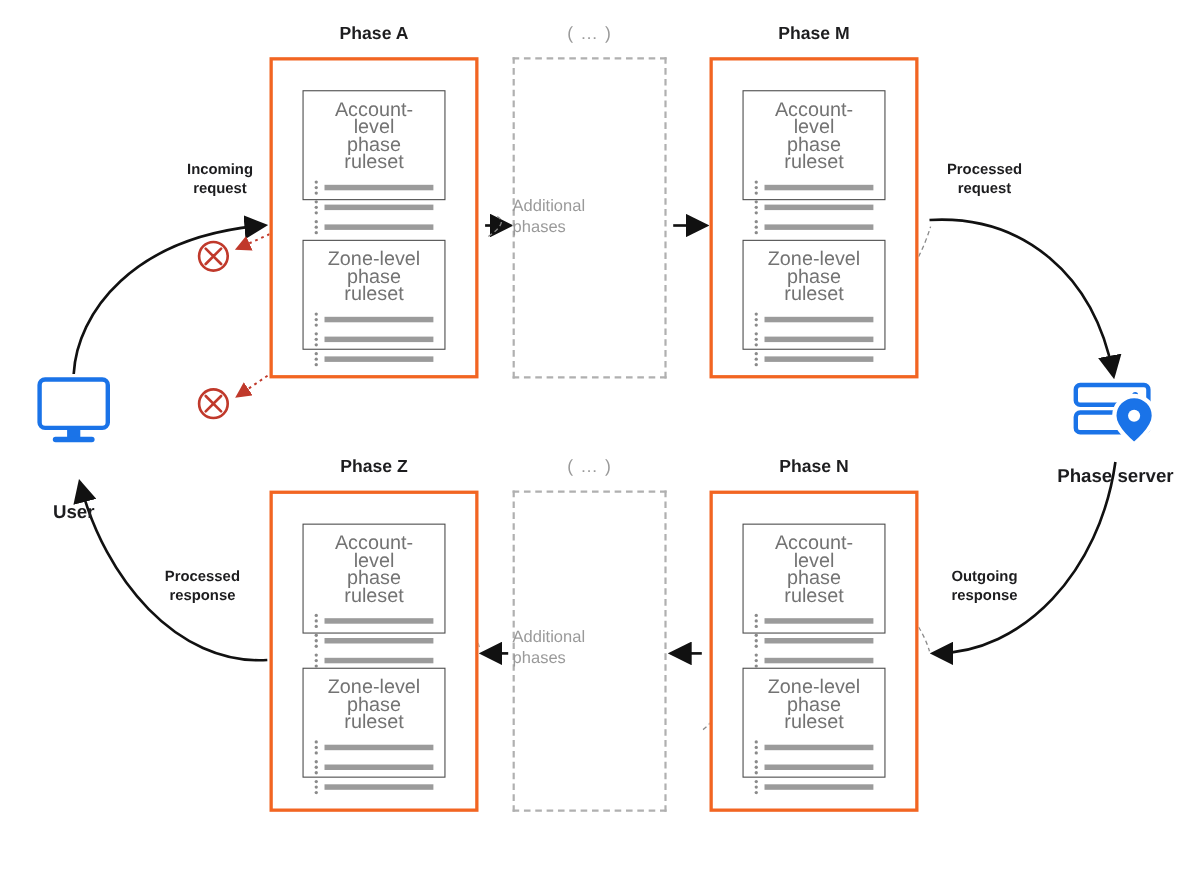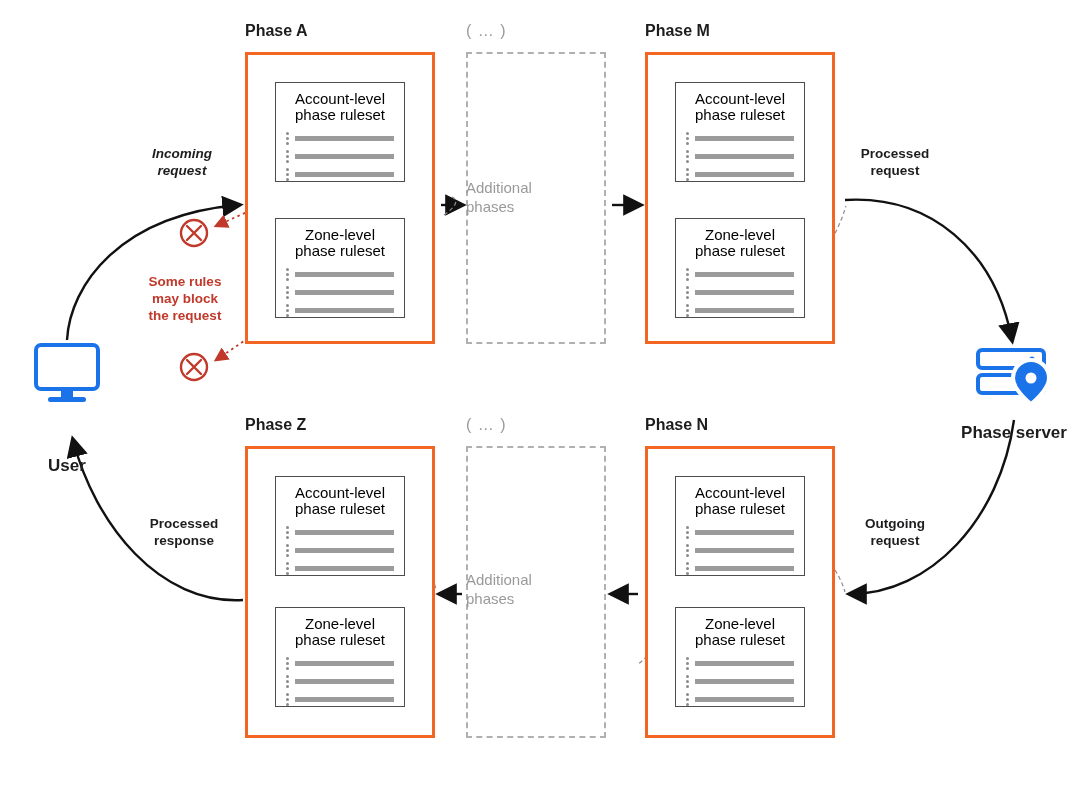--- a/index.html
+++ b/index.html
@@ -25,44 +25,44 @@
     border: 3px solid #f26522;
     background: #ffffff;
     box-sizing: border-box;
   }
   .phase-box.dashed {
     border: 2px dashed #b0b0b0;
   }
   .phase-title {
     position: absolute;
     width: 100%;
-    text-align: left;
+    text-align: center;
     font-size: 16px;
     font-weight: bold;
     color: #1d1d1f;
     left: 0;
   }
   .phase-title.muted {
     color: #9a9a9a;
     font-weight: normal;
     letter-spacing: 1px;
   }
 
   
   .ruleset {
     position: absolute;
     border: 1px solid #4d4d4d;
     background: #ffffff;
     box-sizing: border-box;
     padding: 8px 10px 6px 10px;
   }
   .ruleset .rs-label {
-    font-size: 15px;
+    font-size: 18px;
     line-height: 16px;
-    color: #000000;
+    color: #737373;
     text-align: center;
     white-space: pre-line;
   }
   .rs-rules {
     margin-top: 9px;
     display: flex;
     flex-direction: column;
     gap: 5px;
   }
   .rs-row {
@@ -481,29 +481,26 @@
             <i></i>
           </span>
         <span class="rs-bar"></span>
       </div>
     </div>
   </div>
 
   <div class="node-label" style="left:7px; top:423px; width:120px;margin-top:33px;">User</div>
   <div class="node-label" style="left:936px; top:423px; width:156px;">Phase server</div>
 
-  <div class="lbl center" style="left:132px; top:145px; width:100px;font-style:italic;">Incoming
+  <div class="lbl center" style="left:150px; top:145px; width:100px;">Incoming
 request</div>
 
   <div class="lbl center" style="left:845px; top:145px; width:100px;">Processed
 request</div>
 
   <div class="lbl center" style="left:845px; top:515px; width:100px;">Outgoing
-request</div>
+response</div>
 
   <div class="lbl center" style="left:128px; top:515px; width:112px;">Processed
 response</div>
 
-  <div class="lbl red center" style="left:130px; top:273px; width:110px;">Some rules
-may block
-the request</div>
 
 </div>
 
 </body></html>

